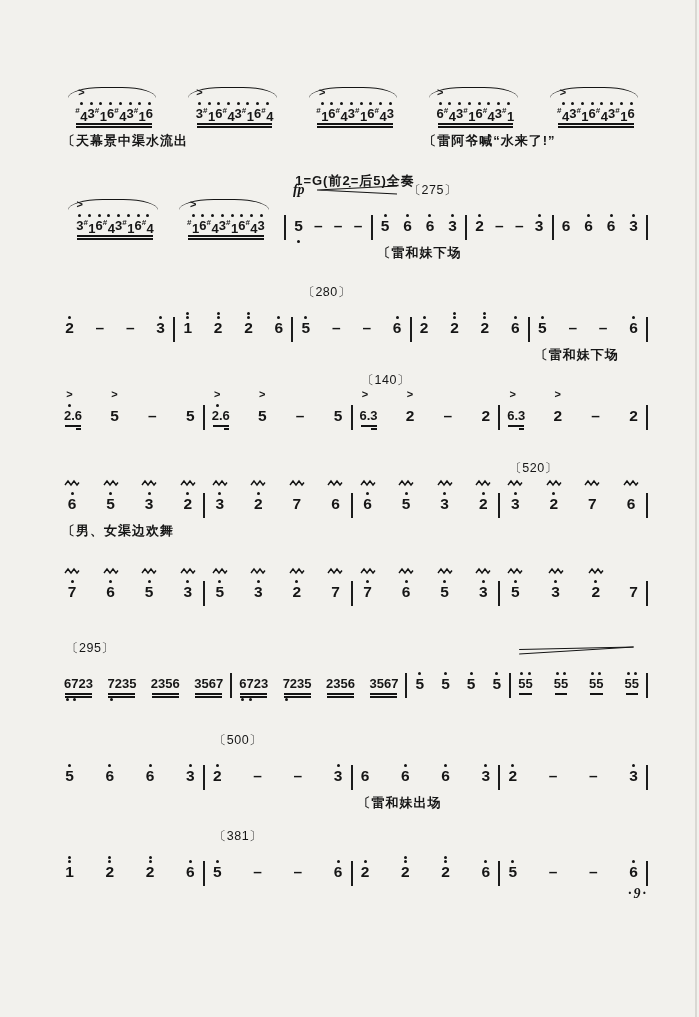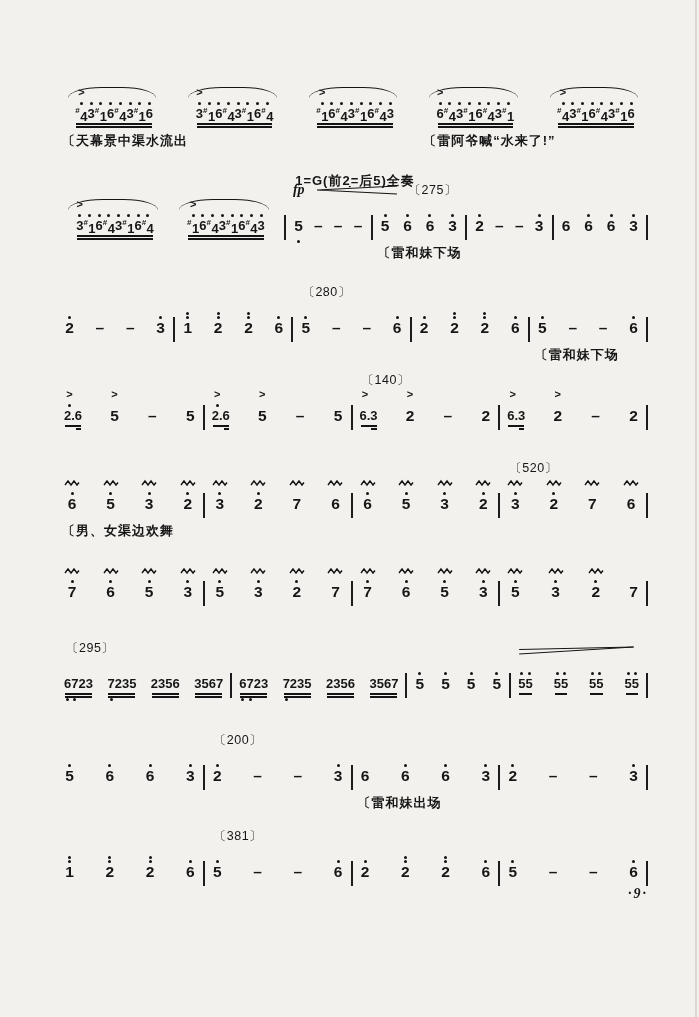--- a/index.html
+++ b/index.html
@@ -2053,21 +2053,21 @@
                 <i class="d"></i>
               </span>
               <span class="core">3</span>
               <span class="dn"></span>
             </span>
           </span>
         </div>
       </div>
       <span class="bar"></span>
       <div class="measure">
-        <div class="above">〔200〕</div>
+        <div class="above">〔500〕</div>
         <div class="notes">
           <span class="unit">
             <span class="tok">
               <span class="orn"></span>
               <span class="up">
                 <i class="d"></i>
               </span>
               <span class="core">2</span>
               <span class="dn"></span>
             </span>

